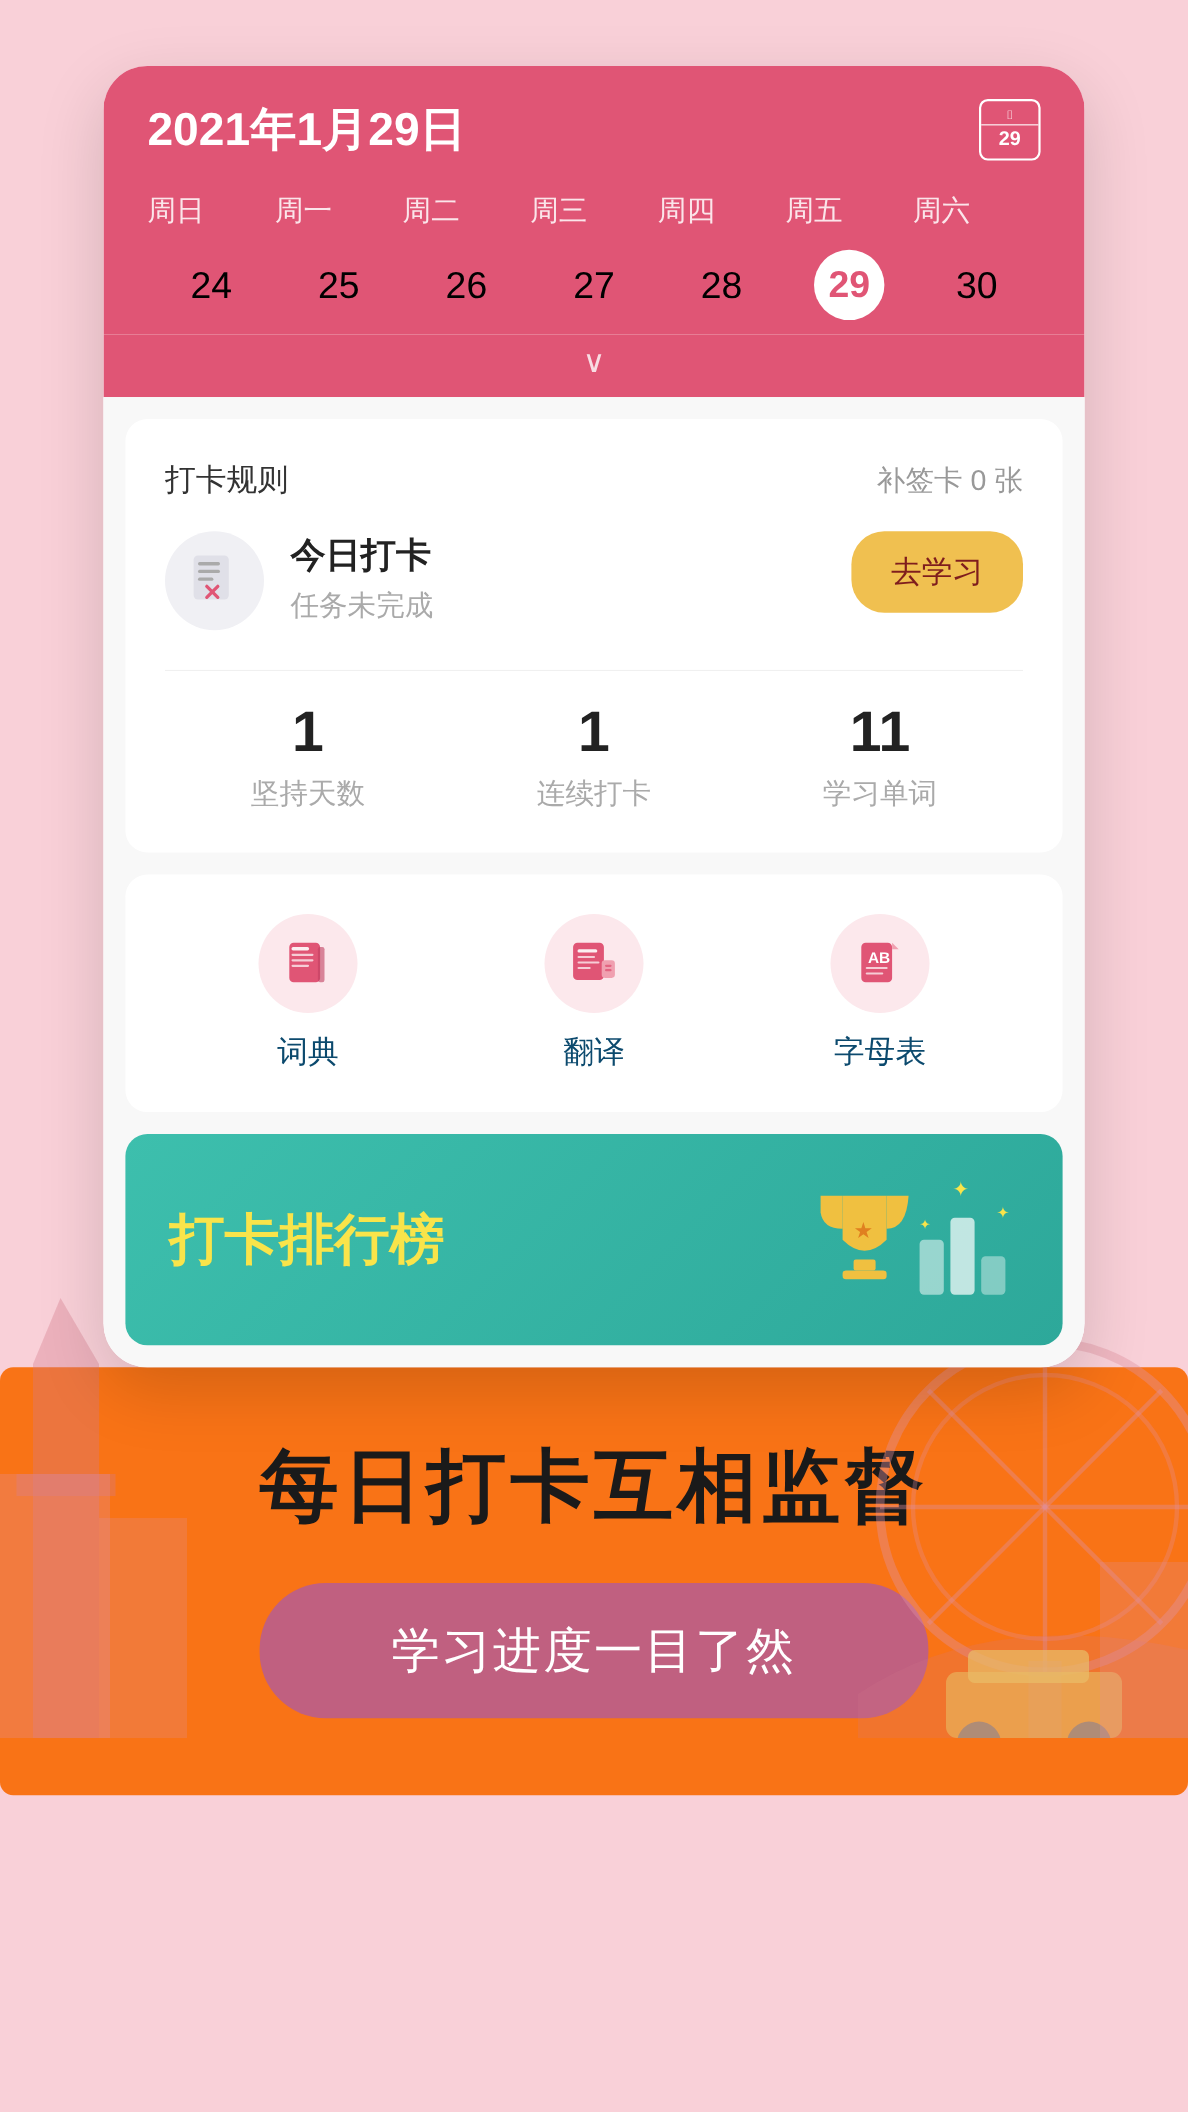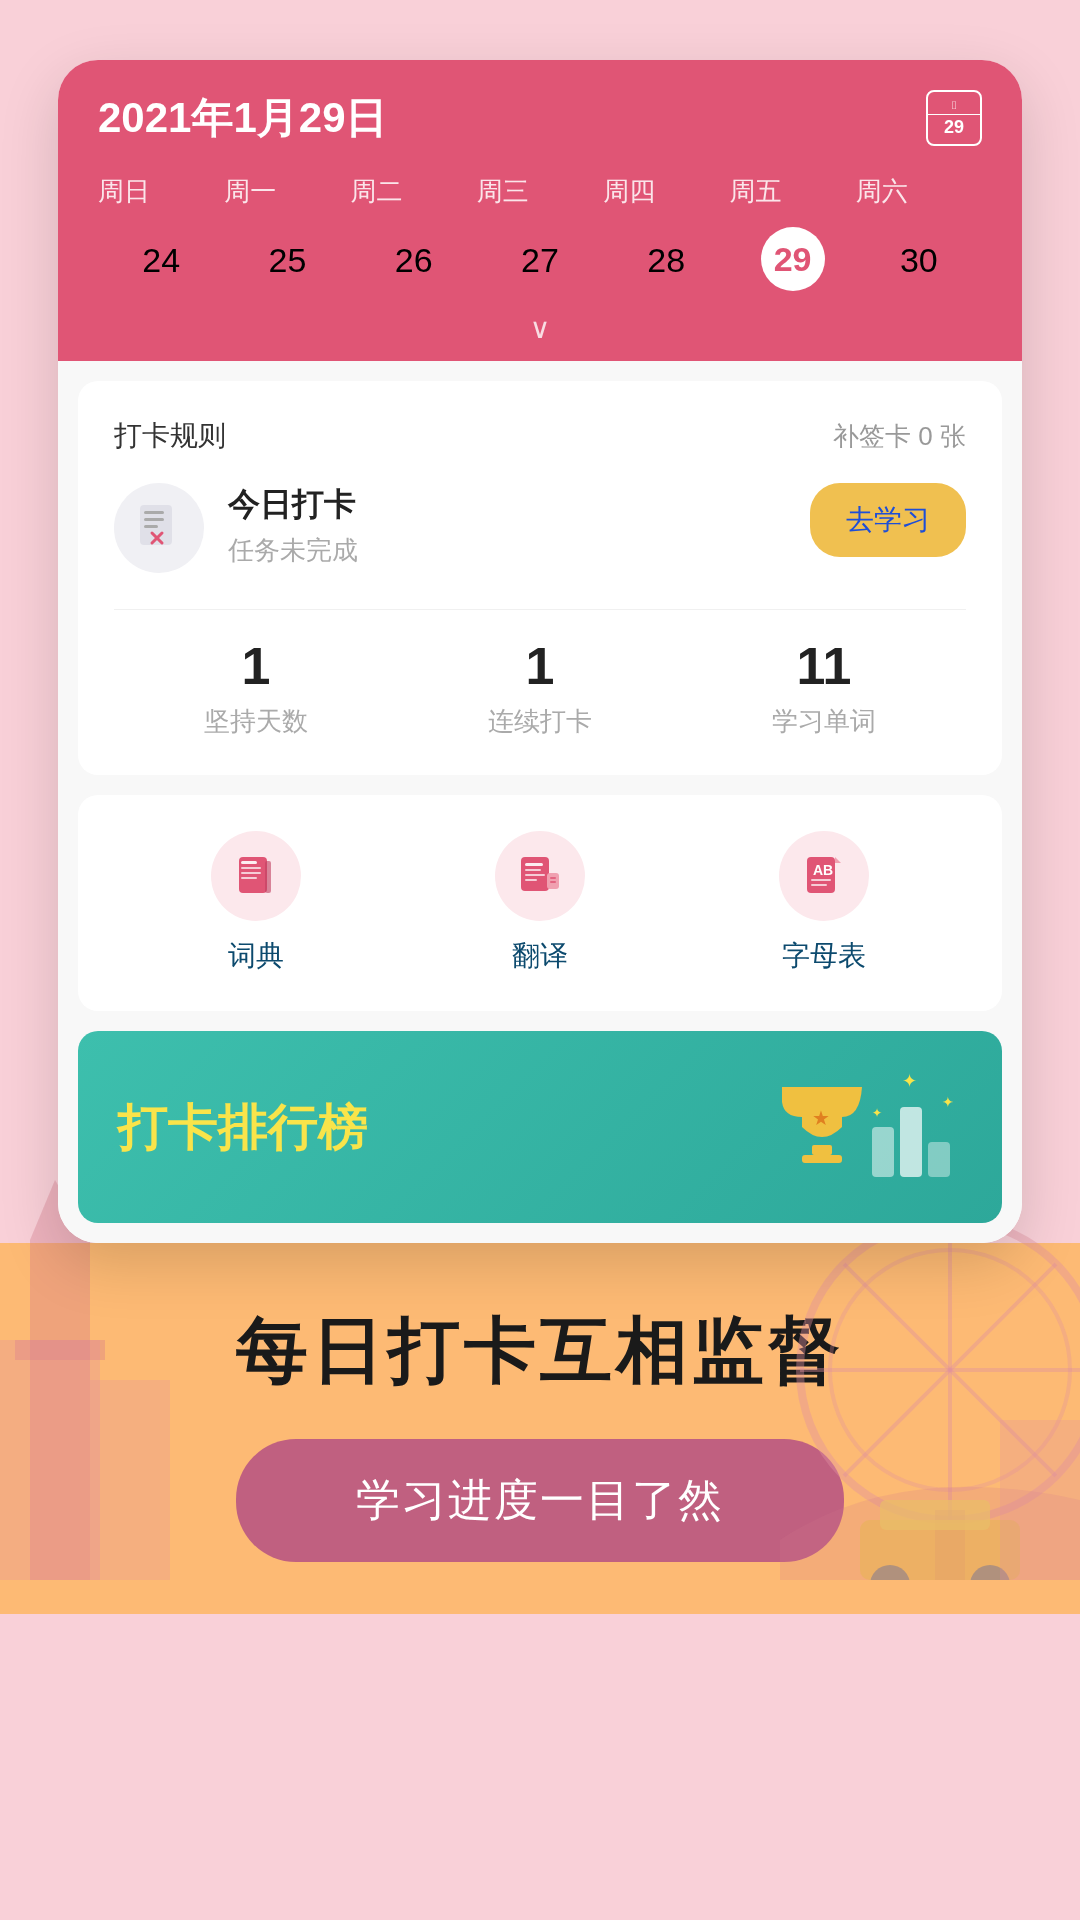--- a/index.html
+++ b/index.html
@@ -11,21 +11,21 @@
       background: #f9d0d8;
       font-family: -apple-system, "PingFang SC", "Microsoft YaHei", sans-serif;
       overflow-x: hidden;
       position: relative;
     }
 
     
     .phone-frame {
       position: relative;
       margin: 60px auto 0;
-      width: 964px;
+      width: 892px;
       background: white;
       border-radius: 40px;
       overflow: hidden;
       box-shadow: 0 20px 60px rgba(0,0,0,0.15);
     }
 
     
     .calendar-header {
       background: #e05575;
       padding: 30px 40px 0;
@@ -190,21 +190,21 @@
       margin-bottom: 6px;
     }
 
     .checkin-subtitle {
       font-size: 26px;
       color: #aaa;
     }
 
     .go-study-btn {
       background: #f0c050;
-      color: #1d4ed8;
+      color: #7f1d1d;
       border: none;
       border-radius: 30px;
       padding: 18px 36px;
       font-size: 28px;
       font-weight: 500;
       cursor: pointer;
       white-space: nowrap;
     }
 
     
@@ -291,23 +291,24 @@
       font-weight: 700;
       color: white;
     }
 
     .ranking-text span {
       color: #f9e44a;
     }
 
     
     .bottom-section {
-      background: #fdba74;
-      padding: 60px 40px 52px;
+      background: #f97316;
+      padding: 60px 40px 70px;
       text-align: center;
+      border-radius: 12px;
     }
 
     .bottom-title {
       font-size: 72px;
       font-weight: 900;
       color: #1a1a1a;
       margin-bottom: 40px;
       letter-spacing: 4px;
     }
 

